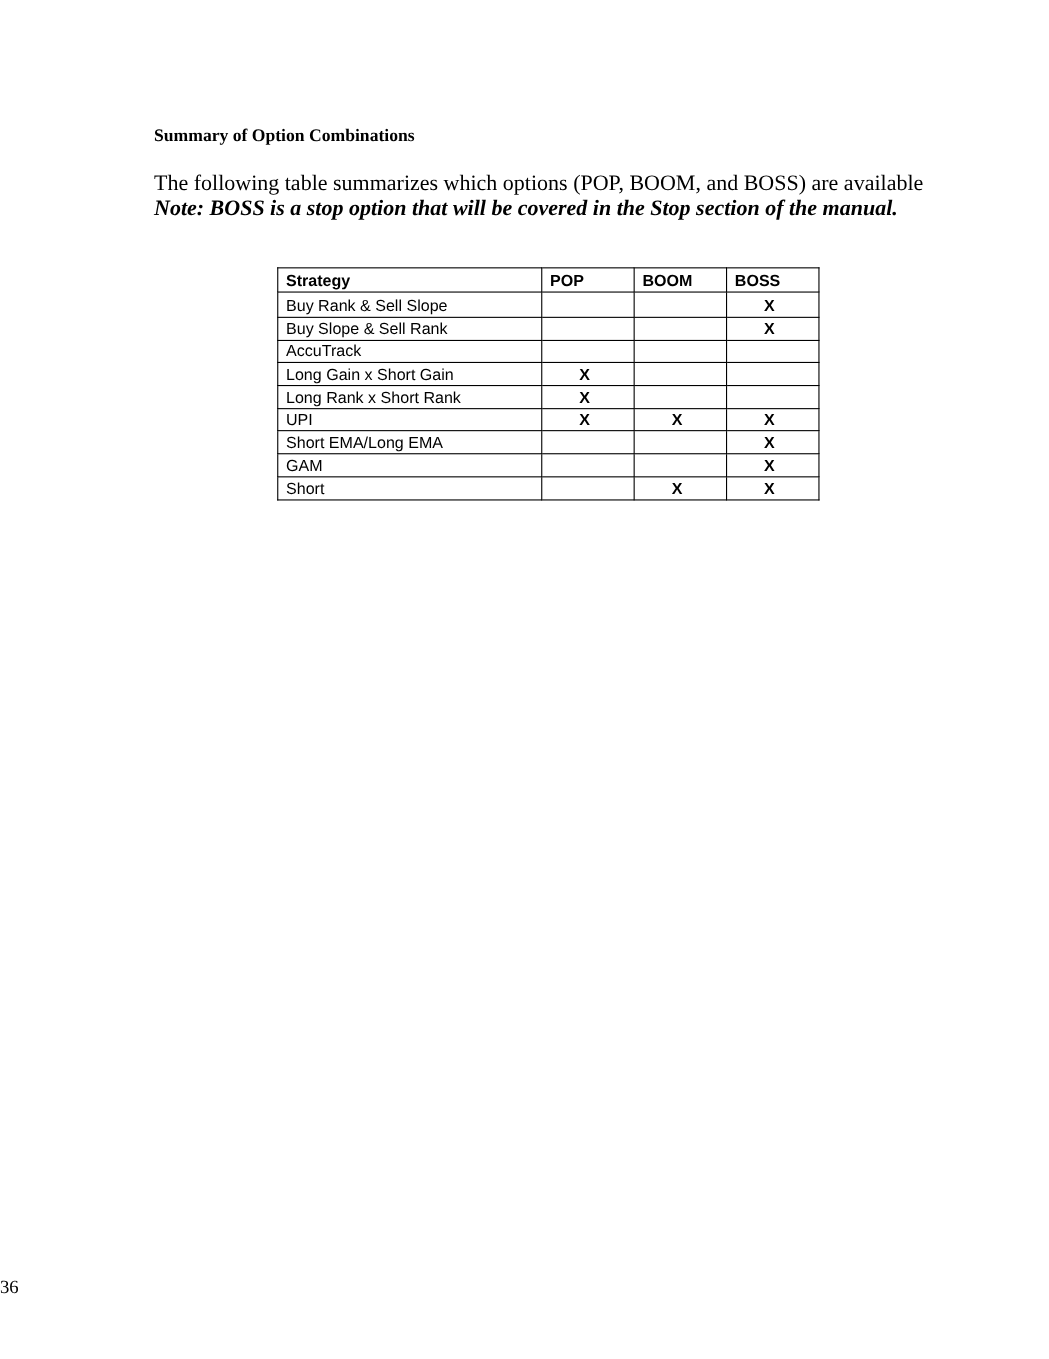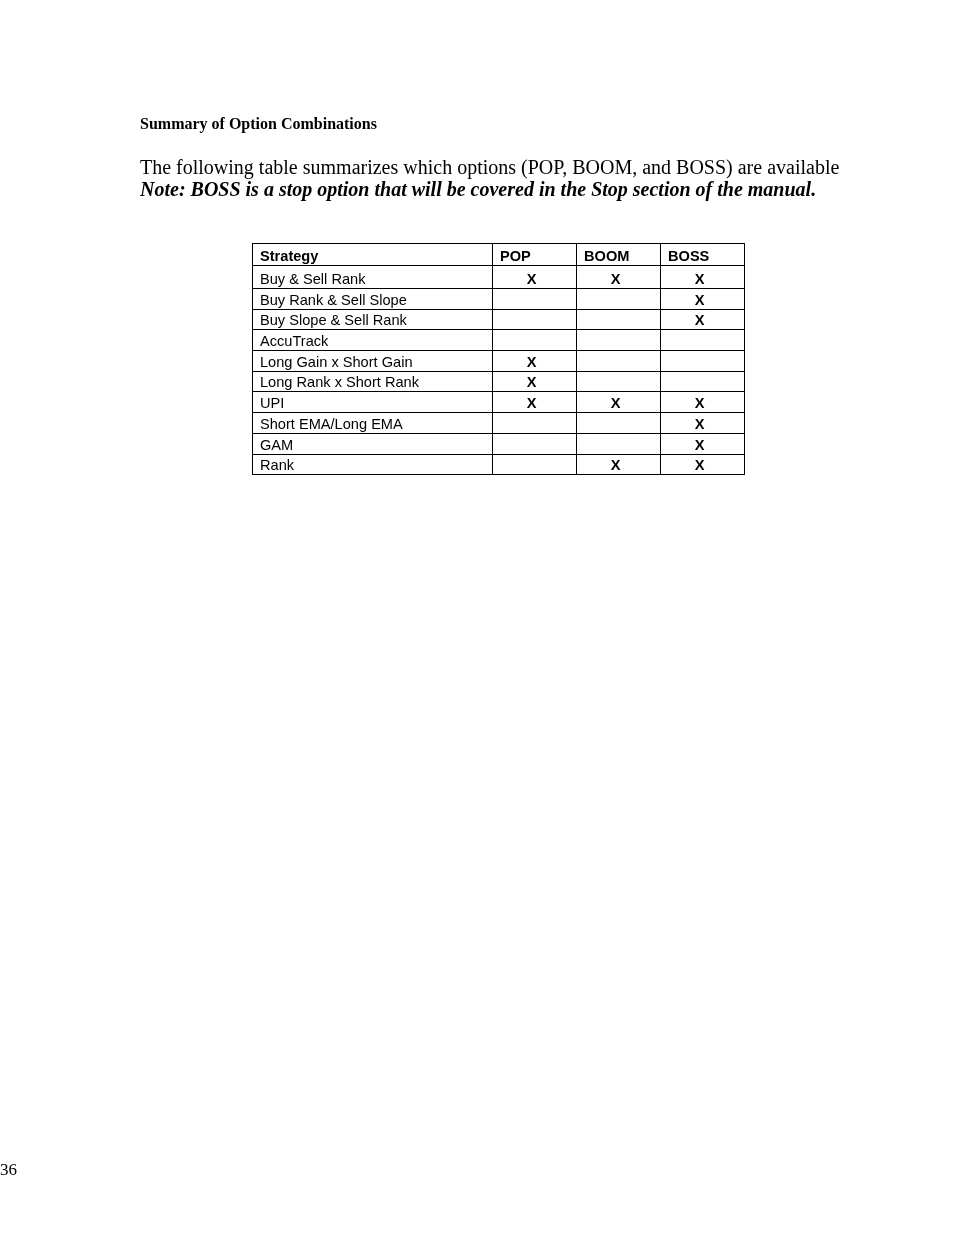--- a/index.html
+++ b/index.html
@@ -102,26 +102,20 @@
   <thead>
     <tr>
       <th>Strategy</th>
       <th>POP</th>
       <th>BOOM</th>
       <th>BOSS</th>
     </tr>
   </thead>
   <tbody>
     <tr>
-      <td>Buy &amp; Sell Rank</td>
-      <td class="mark">X</td>
-      <td class="mark">X</td>
-      <td class="mark">X</td>
-    </tr>
-    <tr>
       <td>Buy Rank &amp; Sell Slope</td>
       <td class="mark"></td>
       <td class="mark"></td>
       <td class="mark">X</td>
     </tr>
     <tr>
       <td>Buy Slope &amp; Sell Rank</td>
       <td class="mark"></td>
       <td class="mark"></td>
       <td class="mark">X</td>
@@ -156,21 +150,21 @@
       <td class="mark"></td>
       <td class="mark">X</td>
     </tr>
     <tr>
       <td>GAM</td>
       <td class="mark"></td>
       <td class="mark"></td>
       <td class="mark">X</td>
     </tr>
     <tr>
-      <td>Rank</td>
+      <td>Short</td>
       <td class="mark"></td>
       <td class="mark">X</td>
       <td class="mark">X</td>
     </tr>
   </tbody>
 </table>
 
 <div class="page-number">36</div>
 
 </body></html>

